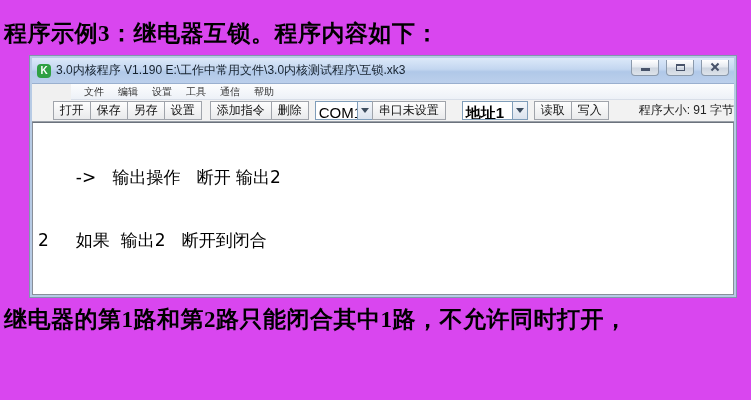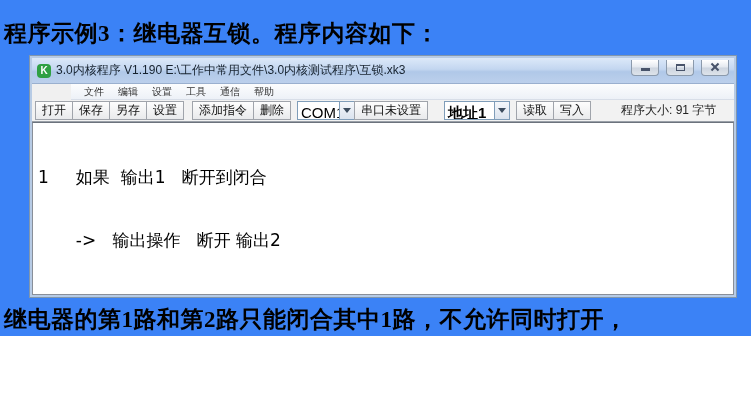--- a/index.html
+++ b/index.html
@@ -1,18 +1,18 @@
 <!DOCTYPE html>
 <html><head>
 <meta charset="utf-8">
 <style>
   * { margin:0; padding:0; box-sizing:border-box; }
   html,body { background:#ffffff; }
   #screen {
-    position:relative; width:751px; height:336px; background:#3b82f6;
+    position:relative; width:751px; height:400px; background:#d946ef;
     font-family:"Liberation Sans","DejaVu Sans",sans-serif; overflow:hidden;
   }
 
   
   .caption {
     position:absolute; left:4px; color:#000;
     font-family:"Liberation Serif","DejaVu Serif",serif;
     font-weight:bold; font-size:23px; white-space:nowrap; letter-spacing:0.5px;
   }
   #caption-top    { top:18px;  }
@@ -65,20 +65,21 @@
     border-bottom:1px solid #d8dee8;
     margin-left:39px;
   }
   .menu-item { padding:0 7px; line-height:16px; white-space:nowrap; }
 
   
   #toolbar {
     height:22px; flex:0 0 22px; display:flex; align-items:stretch;
     padding:1px 0 1px 3px; font-size:12px; background:#f2f2f2;
     border-bottom:1px solid #9aa0a8;
+    justify-content:flex-end;
   }
   .tb-btn {
     display:flex; align-items:center; justify-content:center;
     padding:0 6px; border:1px solid #a0a4ab; margin-left:-1px;
     background:linear-gradient(#fdfdfd, #e9eaec); color:#111; white-space:nowrap;
   }
   .tb-btn:first-child { margin-left:0; }
   .gap8  { margin-left:8px !important; }
   .gap6  { margin-left:6px !important; }
   .combo {
@@ -167,21 +168,20 @@
         </div>
       </div>
 
       <div class="tb-btn gap6">读取</div>
       <div class="tb-btn">写入</div>
 
       <div id="program-size">程序大小: 91 字节</div>
     </div>
 
     <div id="content">
-      <div class="pline"><span>1     如果  输出1   断开到闭合</span></div>
       <div class="pline"><span>       -&gt;   输出操作   断开 输出2</span></div>
       <div class="pline"><span>2     如果  输出2   断开到闭合</span></div>
       
       
       
       
       
     </div>
 
   </div>

